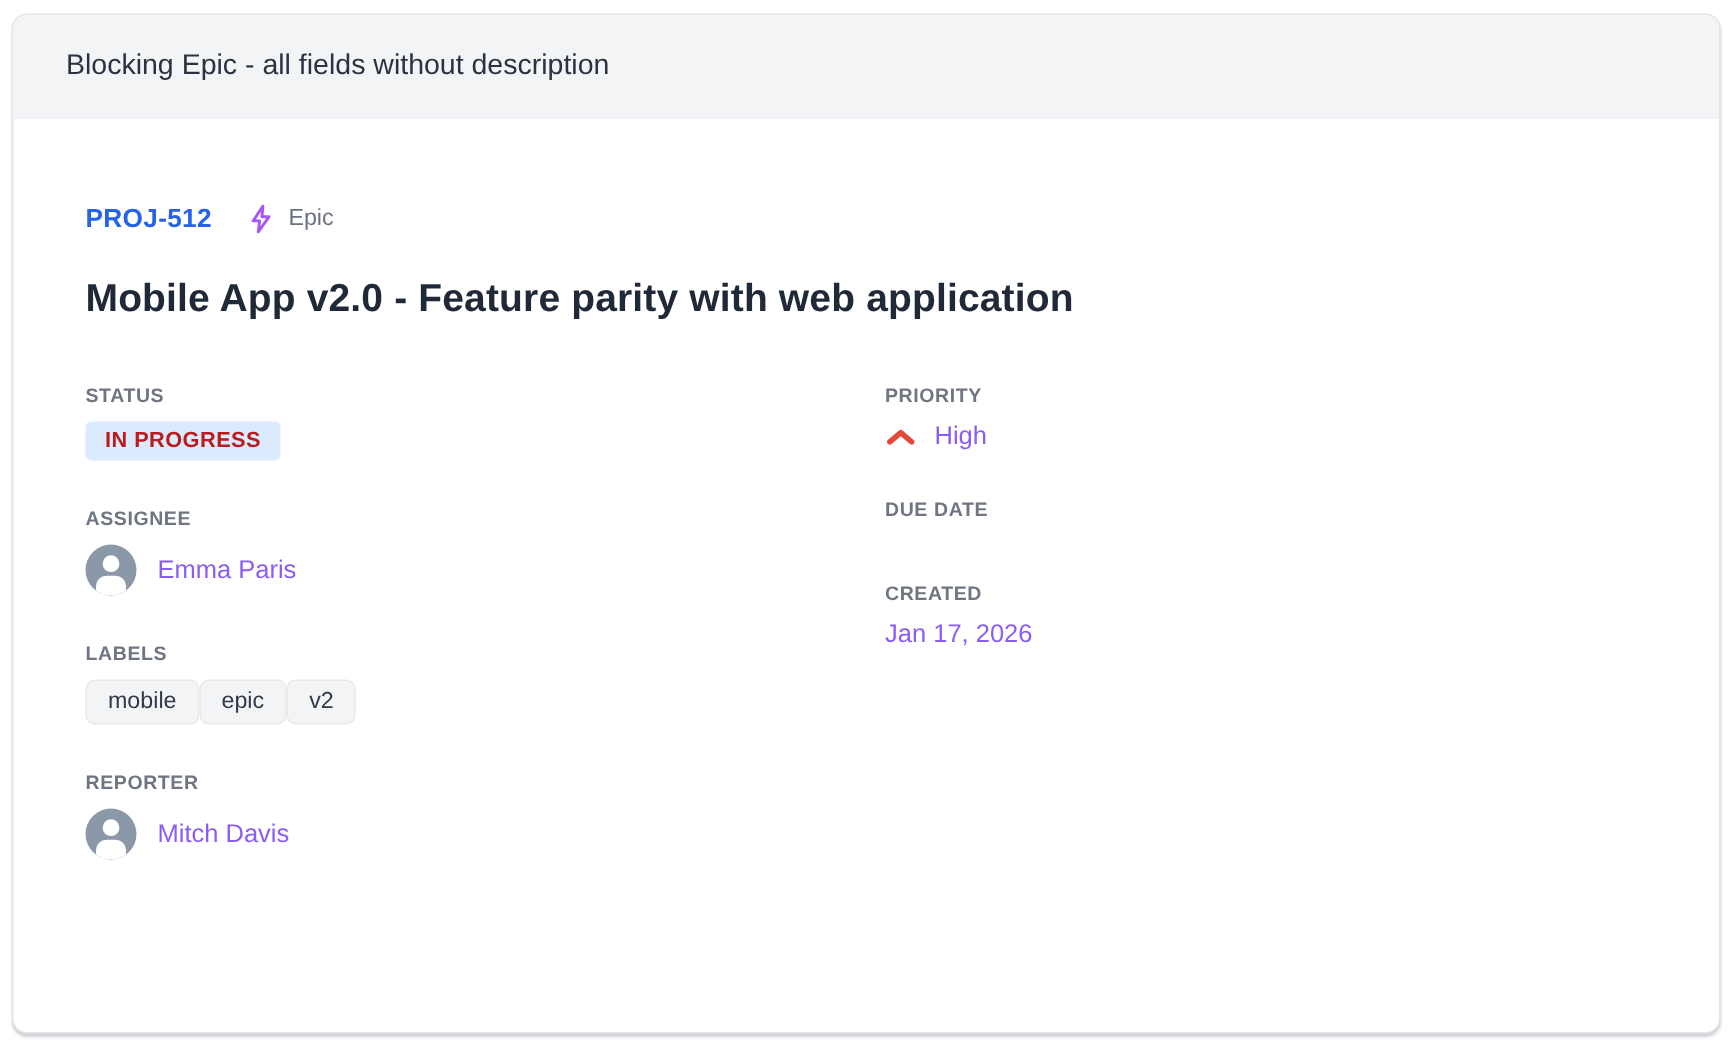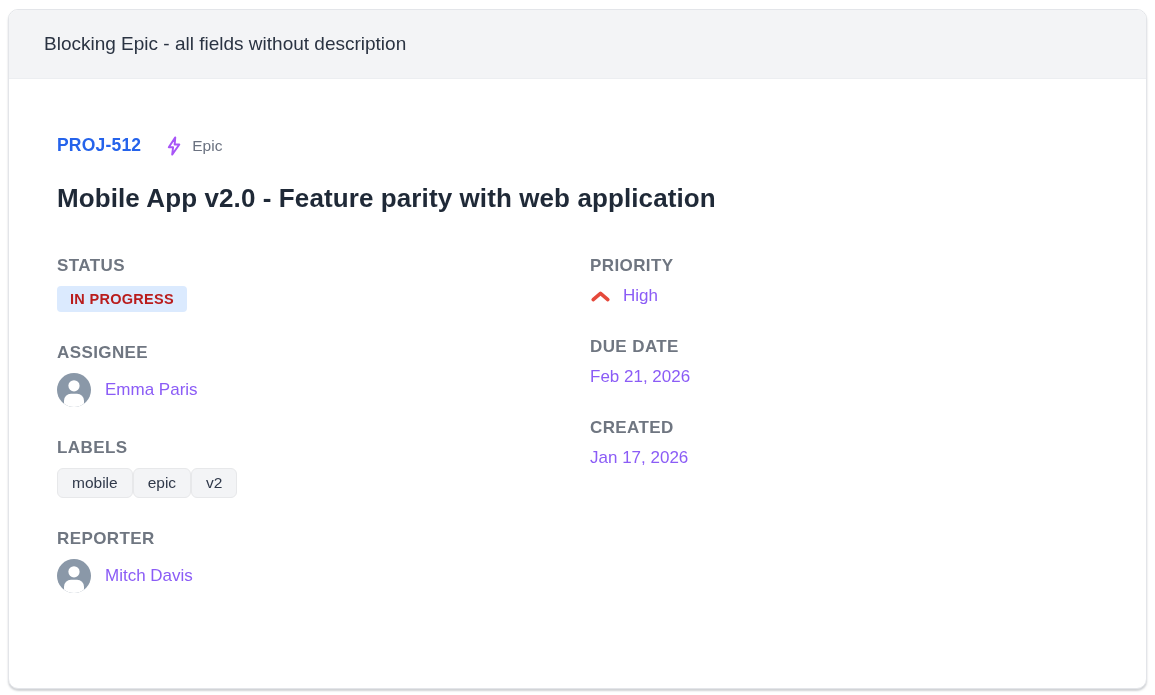--- a/index.html
+++ b/index.html
@@ -46,21 +46,21 @@
     font-weight: 700;
     color: #1f2937;
     letter-spacing: 0.1px;
     margin-bottom: 42px;
   }
 
   .field-grid { display: grid; grid-template-columns: 533px 1fr; }
   .field-col { display: flex; flex-direction: column; }
   .field-block { margin-bottom: 31px; }
   .field-label {
-    font-size: 17px;
+    font-size: 13px;
     font-weight: 700;
     color: #6f7681;
     letter-spacing: 0.4px;
     margin-bottom: 10px;
   }
   .field-value { font-size: 17px; color: #8b5cf6; }
 
   .status-badge {
     display: inline-block;
     background: #dbeafe;
@@ -177,21 +177,20 @@
                 <svg width="21" height="15" viewBox="0 0 21 15" fill="none" stroke="#e5493b" stroke-width="3.6" stroke-linecap="round" stroke-linejoin="round">
                   <path d="M3.2 10.6 L10.5 4.4 L17.8 10.6"></path>
                 </svg>
               </span>
               <span class="field-value">High</span>
             </div>
           </div>
 
           <div class="field-block">
             <div class="field-label">DUE DATE</div>
-            <div class="field-value">Feb 21, 2026</div>
           </div>
 
           <div class="field-block">
             <div class="field-label">CREATED</div>
             <div class="field-value">Jan 17, 2026</div>
           </div>
 
         </div>
 
       </div>

